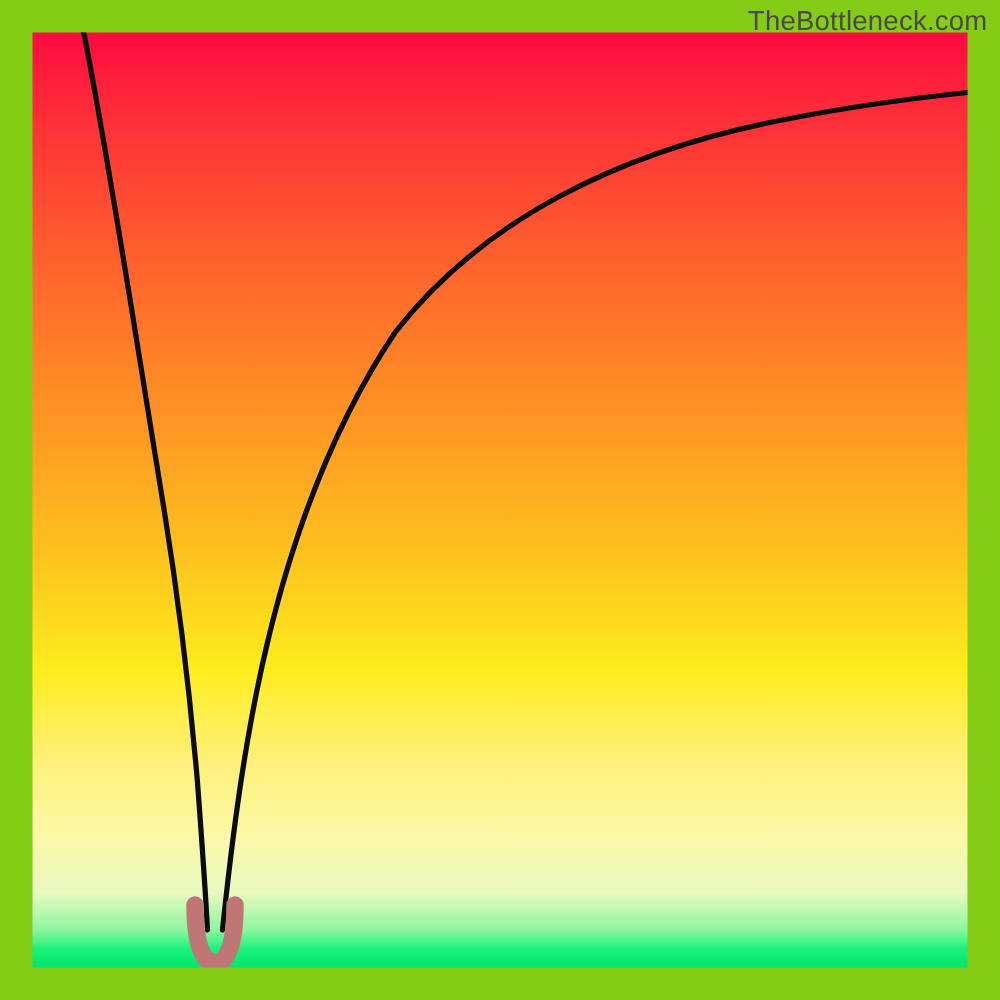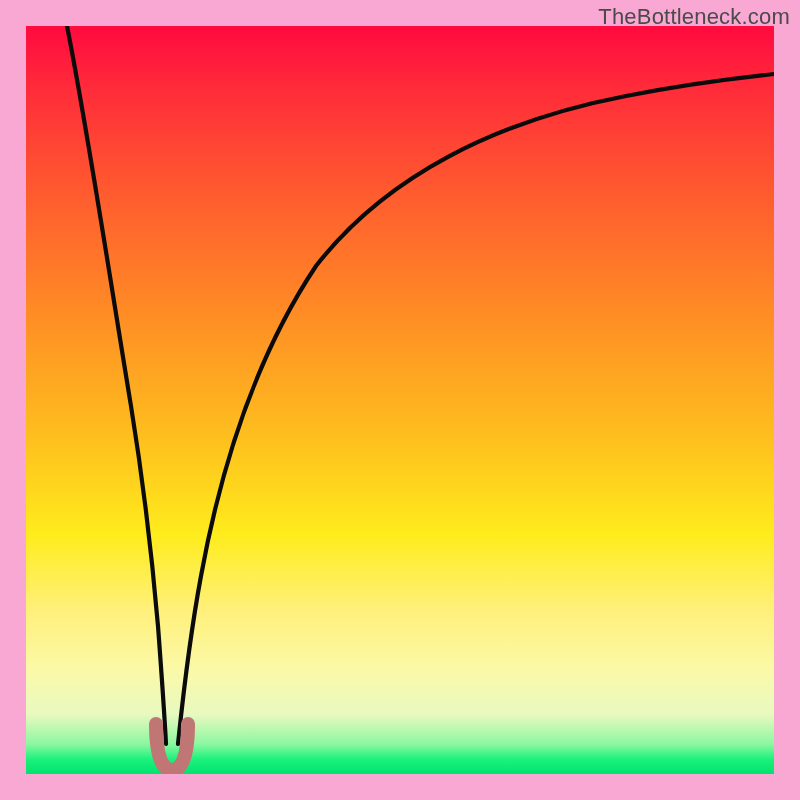--- a/index.html
+++ b/index.html
@@ -8,21 +8,21 @@
     width: 800px;
     height: 800px;
     overflow: hidden;
     background: #000;
     font-family: Arial, Helvetica, sans-serif;
   }
   .stage {
     position: relative;
     width: 800px;
     height: 800px;
-    background: #f9a8d4;
+    background: #84cc16;
   }
   .gradient-area {
     position: absolute;
     left: 26px;
     top: 26px;
     width: 748px;
     height: 748px;
     background: linear-gradient(
       to bottom,
       #ff0a3f 0%,

